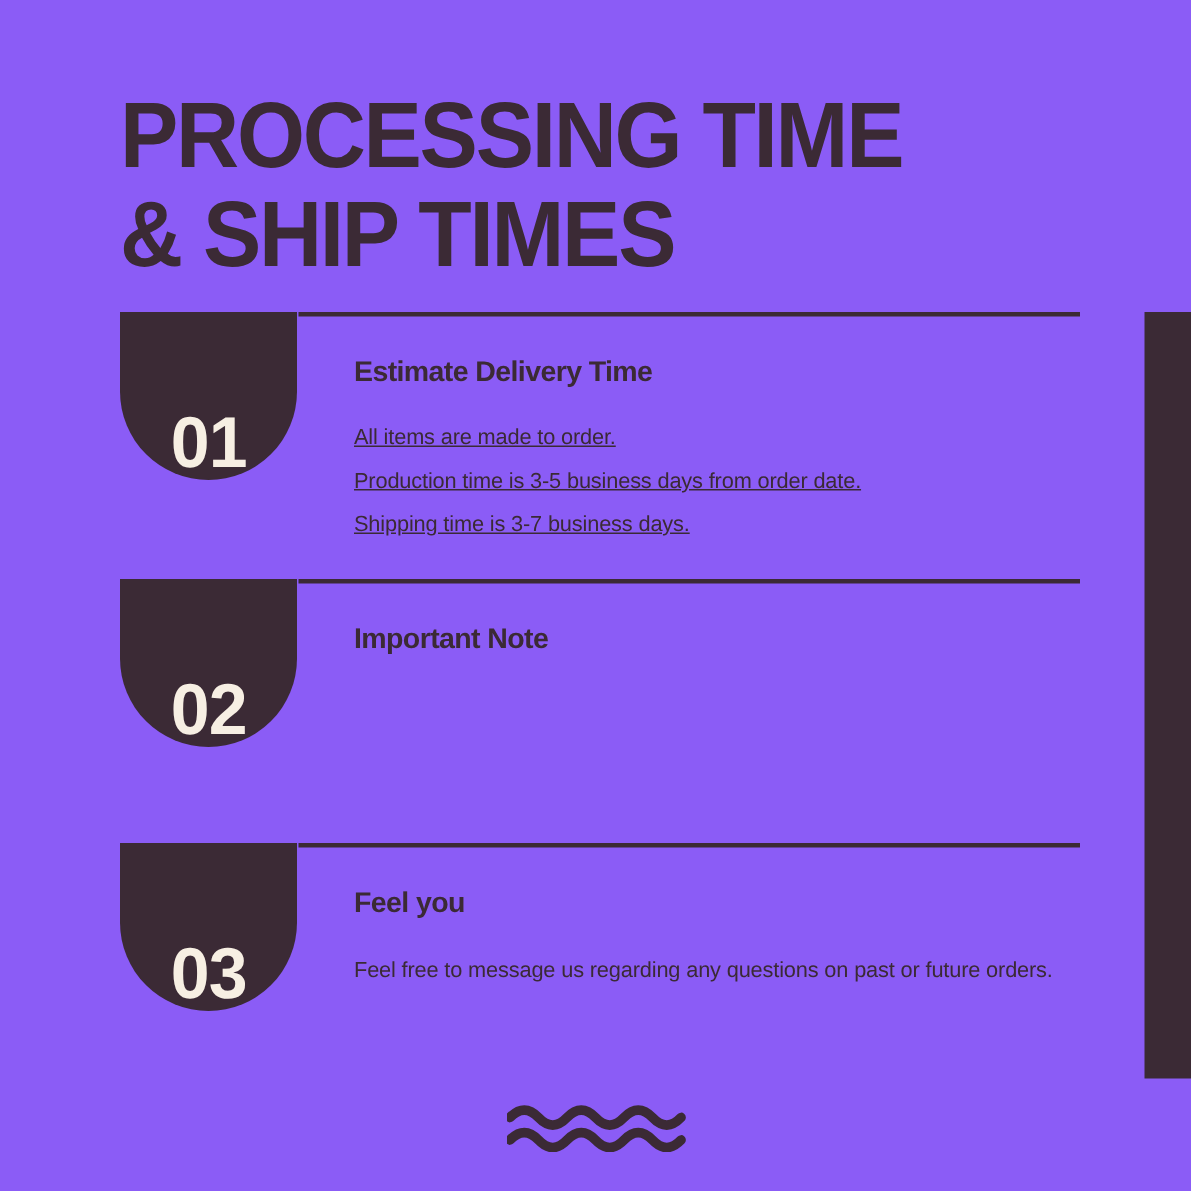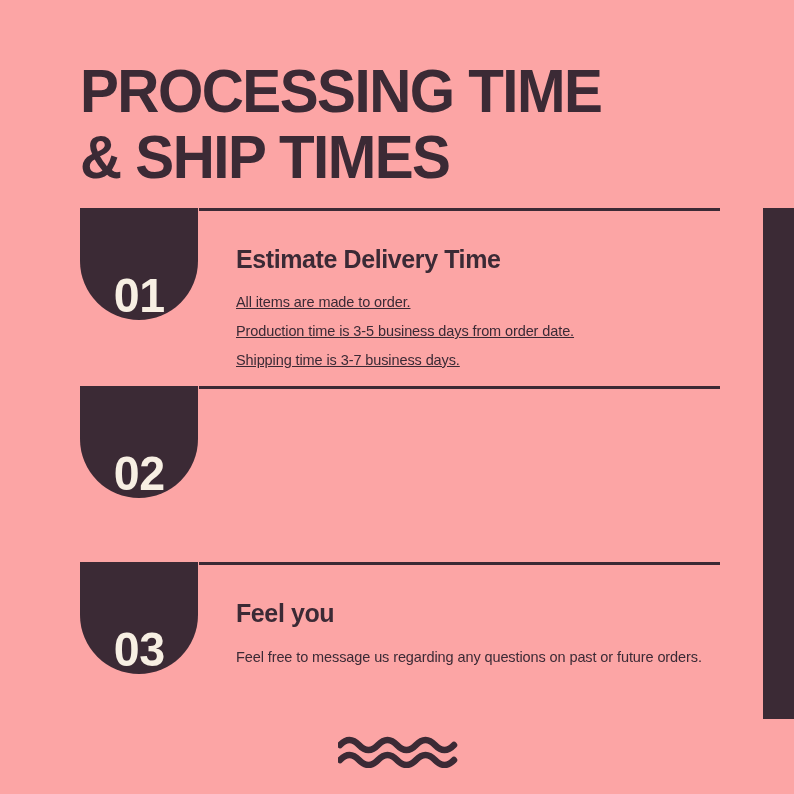--- a/index.html
+++ b/index.html
@@ -12,21 +12,21 @@
     background: #fbf2e6;
     font-family: "Liberation Sans", sans-serif;
     overflow: hidden;
     position: relative;
   }
 
   #canvas {
     position: relative;
     width: 794px;
     height: 794px;
-    background: #fca5a5;
+    background: #8b5cf6;
     overflow: hidden;
   }
 
   
   .title-block {
     position: absolute;
     left: 80px;
     top: 58px;
     width: 660px;
   }
@@ -92,25 +92,25 @@
   }
   .section-body {
     position: absolute;
     left: 156px;
     top: 18px;
     width: 484px;
   }
   .section-heading {
     font-family: "Liberation Sans", sans-serif;
     font-weight: 700;
-    font-size: 25px;
+    font-size: 19px;
     line-height: 30px;
     letter-spacing: -0.4px;
     color: #3b2a35;
-    margin: 18px 0 14px 0;
+    margin: 8px 0 14px 0;
   }
   .section-lines {
     margin: 0;
     padding: 0;
     list-style: none;
   }
   .section-lines li {
     font-family: "Liberation Sans", sans-serif;
     font-weight: 400;
     font-size: 14.5px;
@@ -165,20 +165,21 @@
       </ul>
     </div>
   </div>
 
   <div class="section" style="top:386px;">
     <div class="section-rule"></div>
     <div class="badge">
       <span class="badge-number">02</span>
     </div>
     <div class="section-body">
+      <div class="section-heading">Important Note</div>
     </div>
   </div>
 
   <div class="section" style="top:562px;">
     <div class="section-rule"></div>
     <div class="badge">
       <span class="badge-number">03</span>
     </div>
     <div class="section-body">
       <div class="section-heading">Feel you</div>

